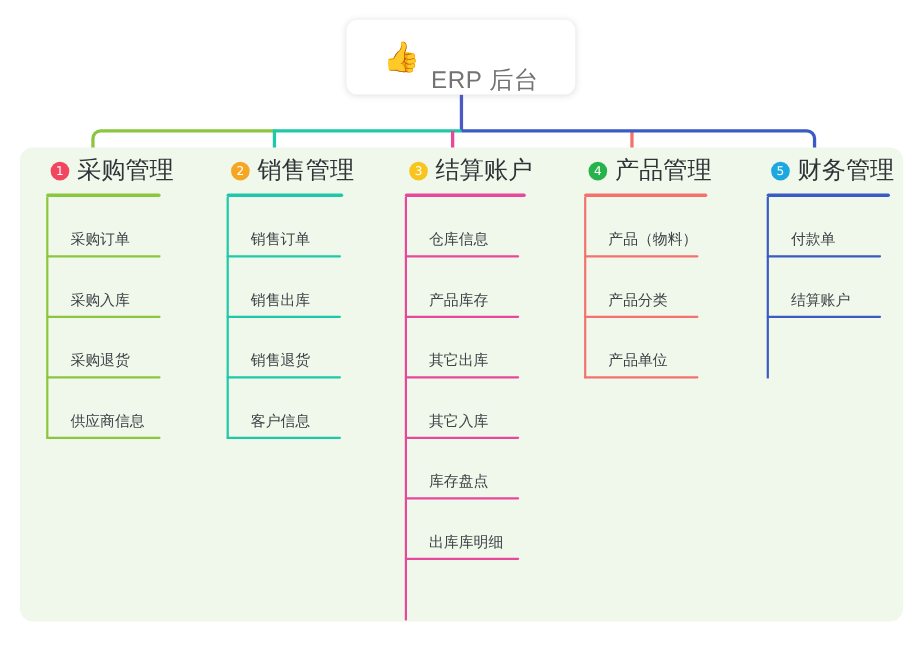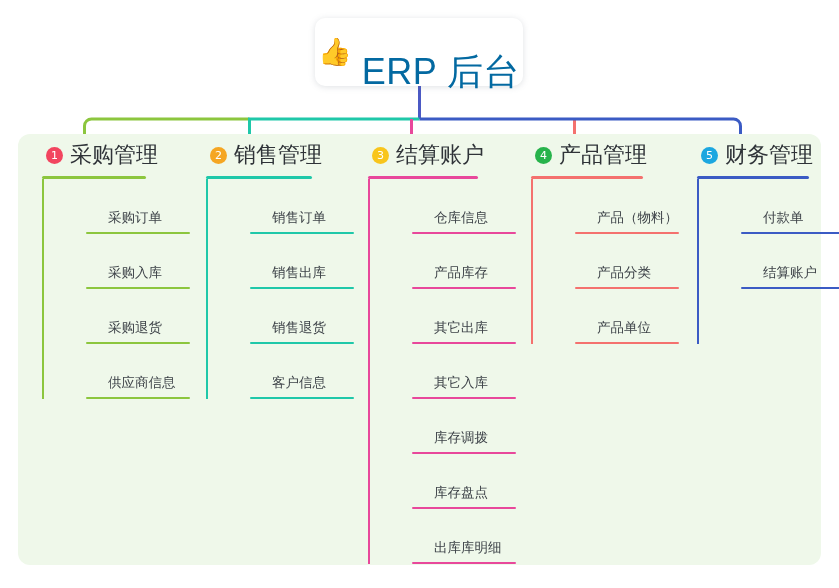--- a/index.html
+++ b/index.html
@@ -37,22 +37,22 @@
     justify-content: center;
     gap: 10px;
     box-sizing: border-box;
   }
   .root-emoji {
     font-size: 27px;
     line-height: 1;
     display: inline-block;
   }
   .root-title {
-    font-size: 36px;
-    color: #0369a1;
+    font-size: 22px;
+    color: #737373;
     letter-spacing: 0.5px;
     white-space: nowrap;
     margin-top: 41px;
   }
 
   
   .panel {
     position: absolute;
     left: 18px;
     top: 134px;
@@ -94,21 +94,20 @@
   .col-rule {
     height: 3px;
     border-radius: 2px;
     margin-top: 8px;
   }
 
   
   .leaf-list {
     position: relative;
     margin-top: 0;
-    padding-left: 44px;
   }
   .leaf-spine {
     position: absolute;
     left: 0;
     top: 0;
     width: 2px;
   }
   .leaf {
     position: relative;
     height: 55px;
@@ -232,24 +231,20 @@
           </div>
           <div class="leaf">
             <span class="leaf-label">其它出库</span>
             <div class="leaf-rule" style="background: rgb(232, 72, 155); width: 104px;"></div>
           </div>
           <div class="leaf">
             <span class="leaf-label">其它入库</span>
             <div class="leaf-rule" style="background: rgb(232, 72, 155); width: 104px;"></div>
           </div>
           <div class="leaf">
-            <span class="leaf-label">库存调拨</span>
-            <div class="leaf-rule" style="background: rgb(232, 72, 155); width: 104px;"></div>
-          </div>
-          <div class="leaf">
             <span class="leaf-label">库存盘点</span>
             <div class="leaf-rule" style="background: rgb(232, 72, 155); width: 104px;"></div>
           </div>
           <div class="leaf">
             <span class="leaf-label">出库库明细</span>
             <div class="leaf-rule" style="background: rgb(232, 72, 155); width: 104px;"></div>
           </div>
         </div>
       </div>
       <div class="column" style="left: 531px; top: 142px;">

